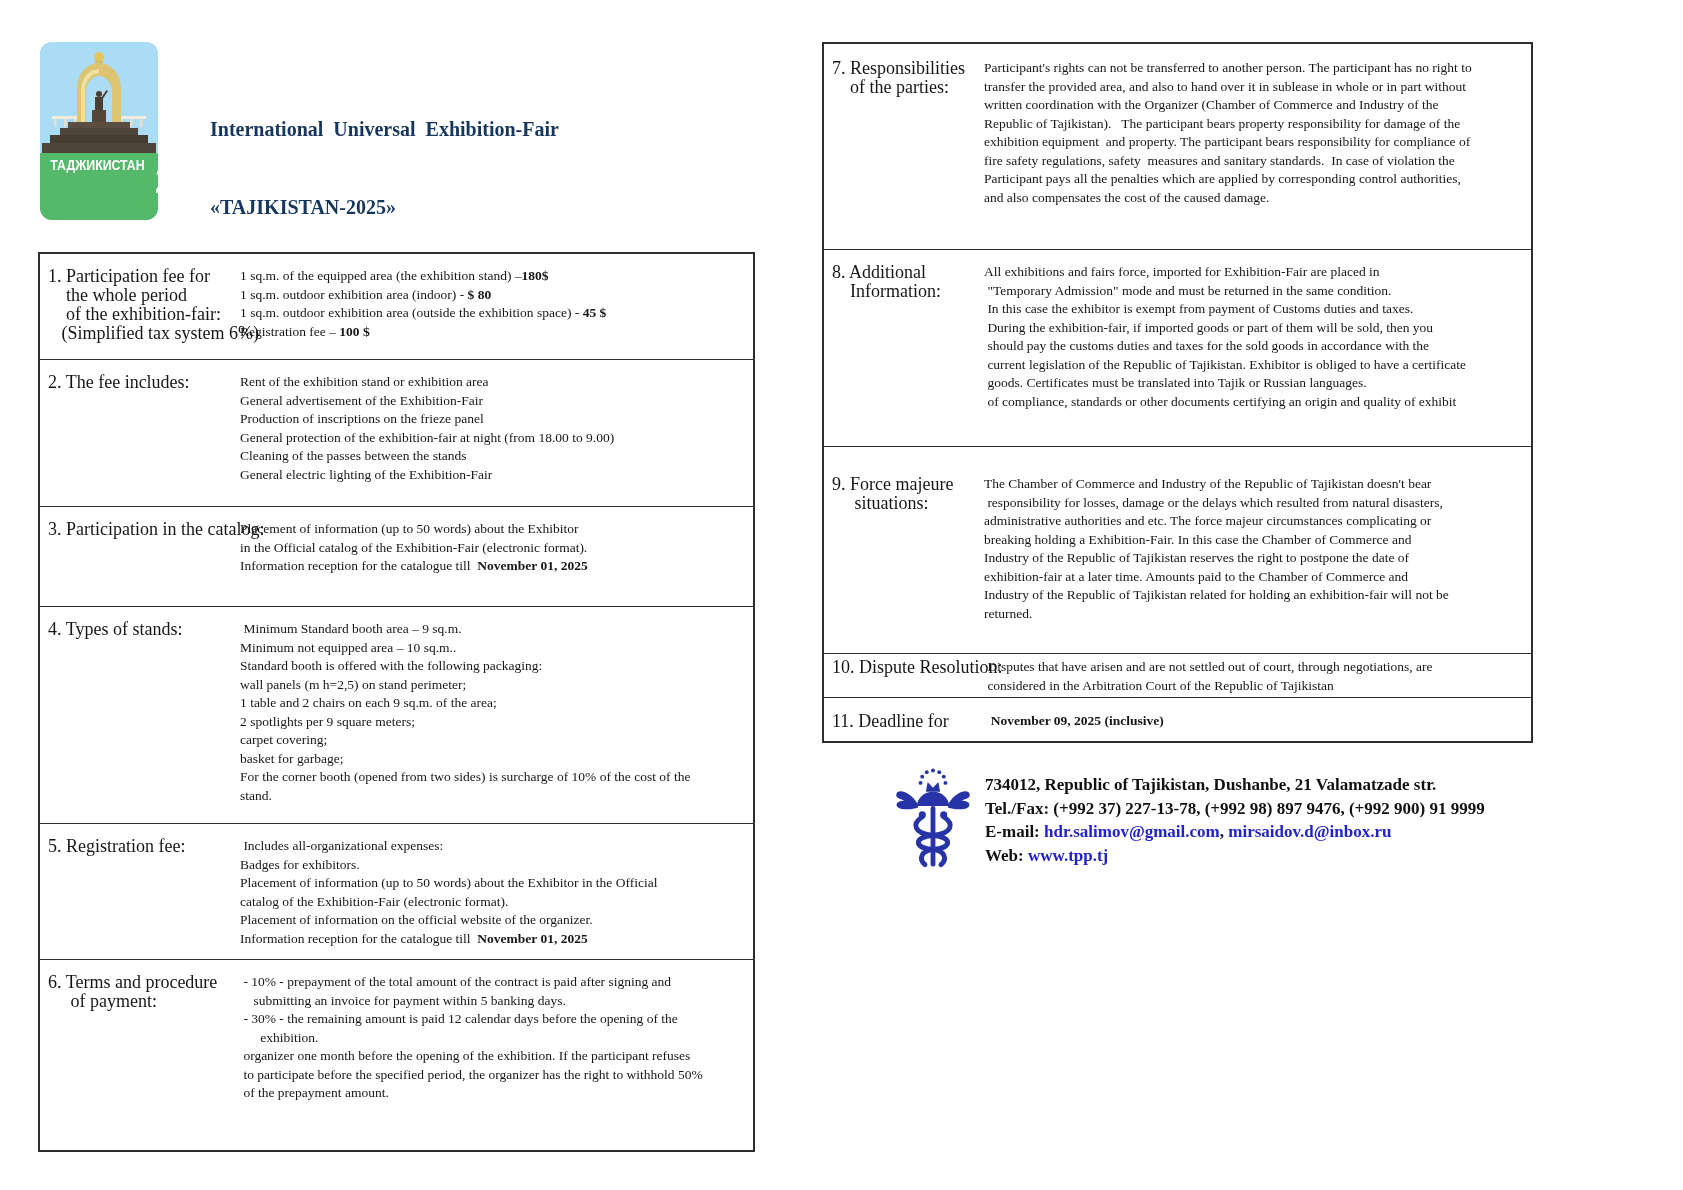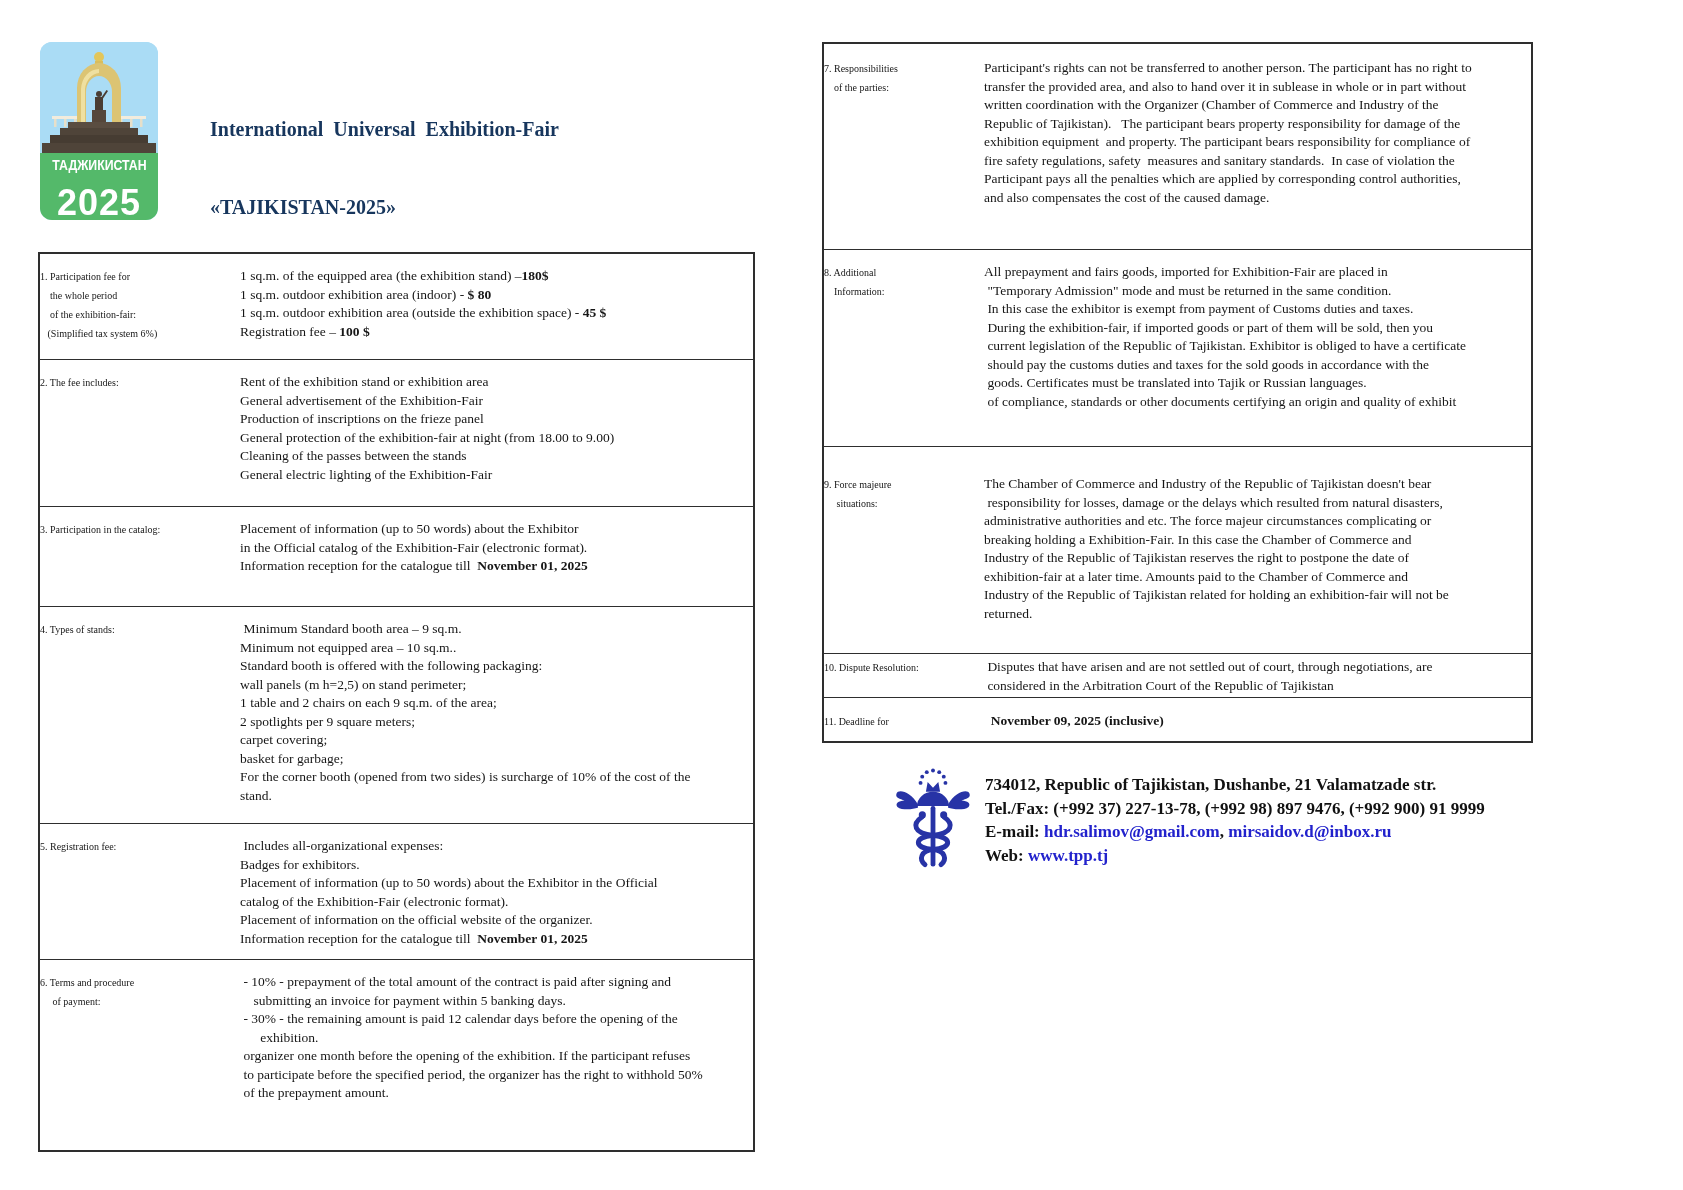--- a/index.html
+++ b/index.html
@@ -9,36 +9,36 @@
   }
   *{margin:0;padding:0;box-sizing:border-box}
   html,body{background:#fff}
   body{font-family:"Liberation Serif","DejaVu Serif",serif;color:var(--text)}
   .page{position:relative;width:1683px;height:1190px;background:#fff;overflow:hidden}
 
   
   .logo{position:absolute;left:40px;top:42px;width:118px;height:178px;border-radius:12px;
         overflow:hidden;background:var(--logo_sky)}
   .logo .green{position:absolute;left:0;top:111px;width:118px;height:67px;background:var(--logo_green);
-        display:flex;flex-direction:column;align-items:center}
+        display:flex;flex-direction:row;}
   .logo .country{color:#fff;font-family:"Liberation Sans","DejaVu Sans",sans-serif;font-weight:bold;
         font-size:15px;line-height:20px;margin-top:2px;transform:scaleX(.82);white-space:pre;letter-spacing:0px}
   .logo .year{color:#fff;font-family:"Liberation Sans","DejaVu Sans",sans-serif;font-weight:bold;
         font-size:36px;line-height:38px;margin-top:9px;letter-spacing:1px}
   .htext{position:absolute;left:210px;top:64px;color:var(--title);font-weight:bold;
         font-size:20px;line-height:26px;white-space:pre}
   .subtitle{margin-top:26px;margin-left:12px;font-size:20px;letter-spacing:.6px}
 
   
   .dtable{position:absolute;border:2px solid var(--border);background:#fff}
   .lt{left:38px;top:252px;width:717px;height:900px}
   .rt{left:822px;top:42px;width:711px;height:701px}
   .trow{display:flex;align-items:flex-start;padding-top:13px}
   .trow:not(:last-child){border-bottom:1.5px solid var(--border)}
-  .tlabel{flex:0 0 auto;font-size:10px;line-height:19px;white-space:pre}
+  .tlabel{flex:0 0 auto;padding-left:8px;font-size:18px;line-height:19px;white-space:pre}
   .lt .tlabel{width:200px}
   .rt .tlabel{width:160px}
   .tcontent{flex:1 1 auto;padding-right:0;font-size:13.5px}
   .cline{min-height:18.5px;line-height:18.5px;white-space:pre-wrap}
   .cline strong{font-weight:bold}
 
   .lt .trow:nth-child(1){min-height:106px}
   .lt .trow:nth-child(2){min-height:147px}
   .lt .trow:nth-child(3){min-height:100px}
   .lt .trow:nth-child(4){min-height:217px}
@@ -183,26 +183,26 @@
           <div class="cline">Republic of Tajikistan).   The participant bears property responsibility for damage of the</div>
           <div class="cline">exhibition equipment  and property. The participant bears responsibility for compliance of</div>
           <div class="cline">fire safety regulations, safety  measures and sanitary standards.  In case of violation the</div>
           <div class="cline">Participant pays all the penalties which are applied by corresponding control authorities,</div>
           <div class="cline">and also compensates the cost of the caused damage.</div>
         </div>
       </div>
       <div class="trow">
         <div class="tlabel"><div>8. Additional</div><div>    Information:</div></div>
         <div class="tcontent">
-          <div class="cline">All prepayment and fairs goods, imported for Exhibition-Fair are placed in</div>
+          <div class="cline">All exhibitions and fairs force, imported for Exhibition-Fair are placed in</div>
           <div class="cline"> "Temporary Admission" mode and must be returned in the same condition.</div>
           <div class="cline"> In this case the exhibitor is exempt from payment of Customs duties and taxes.</div>
           <div class="cline"> During the exhibition-fair, if imported goods or part of them will be sold, then you</div>
+          <div class="cline"> should pay the customs duties and taxes for the sold goods in accordance with the</div>
           <div class="cline"> current legislation of the Republic of Tajikistan. Exhibitor is obliged to have a certificate</div>
-          <div class="cline"> should pay the customs duties and taxes for the sold goods in accordance with the</div>
           <div class="cline"> goods. Certificates must be translated into Tajik or Russian languages.</div>
           <div class="cline"> of compliance, standards or other documents certifying an origin and quality of exhibit</div>
         </div>
       </div>
       <div class="trow">
         <div class="tlabel"><div>9. Force majeure</div><div>     situations:</div></div>
         <div class="tcontent">
           <div class="cline">The Chamber of Commerce and Industry of the Republic of Tajikistan doesn't bear</div>
           <div class="cline"> responsibility for losses, damage or the delays which resulted from natural disasters,</div>
           <div class="cline">administrative authorities and etc. The force majeur circumstances complicating or</div>

